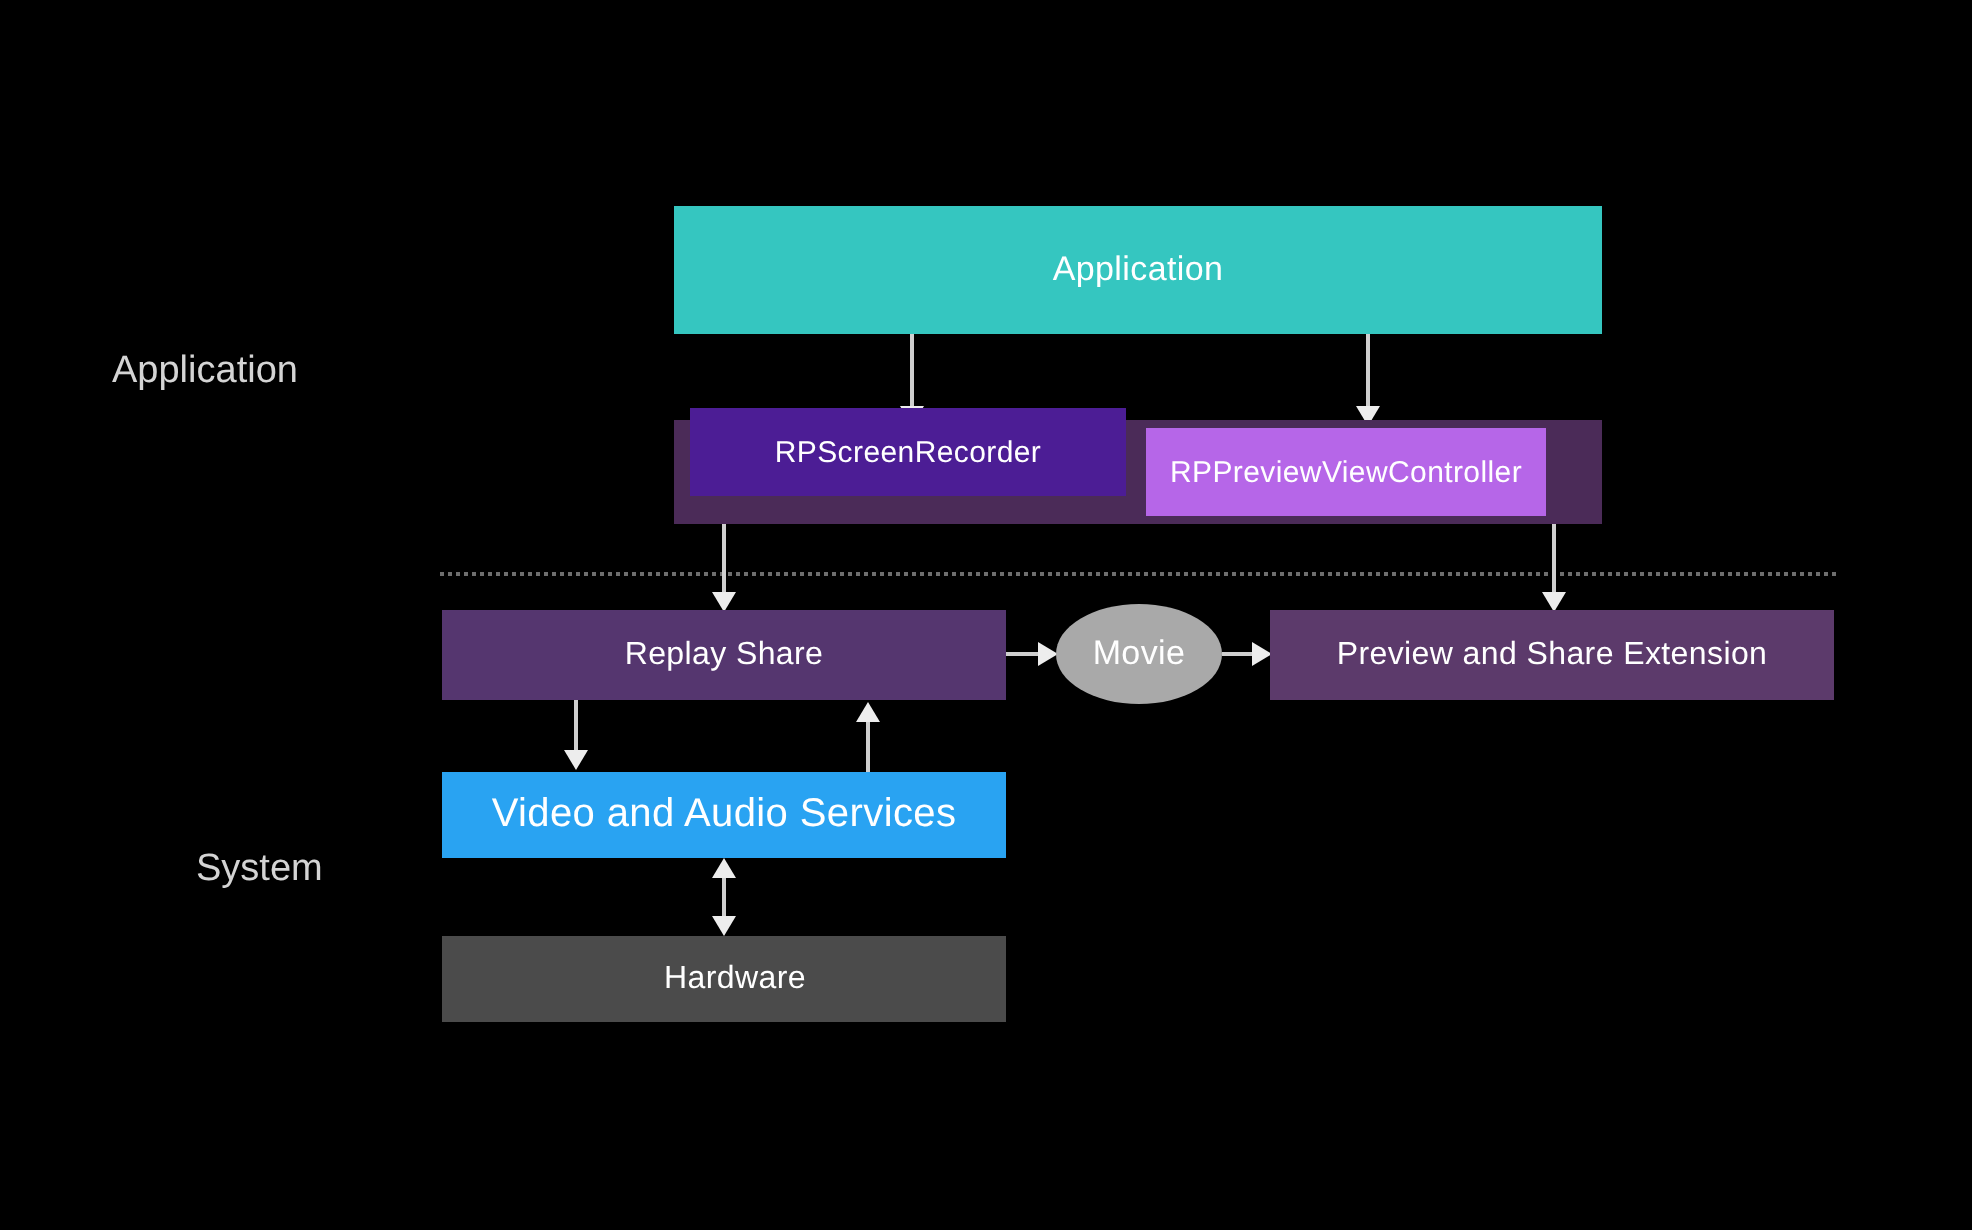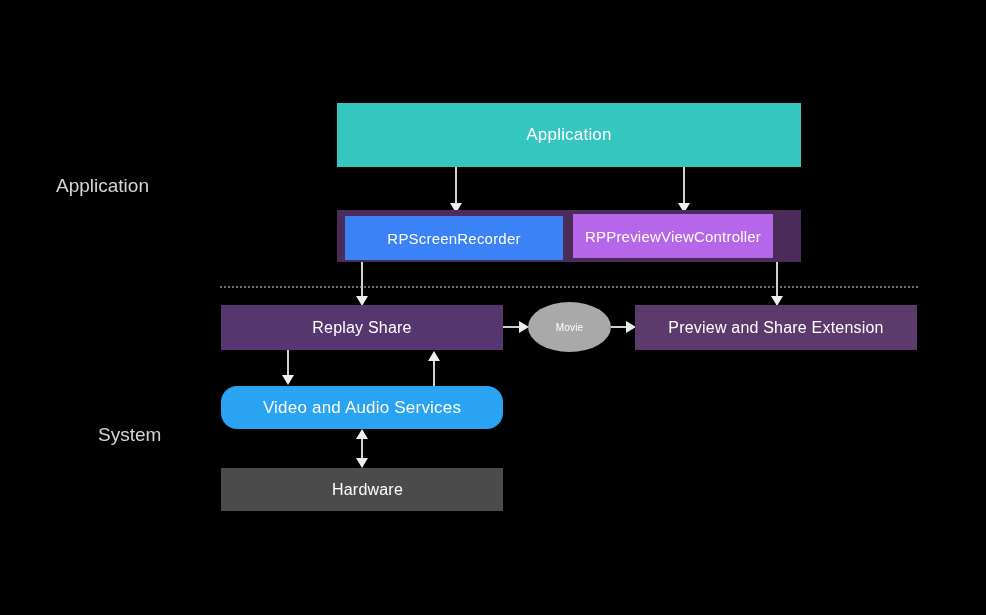--- a/index.html
+++ b/index.html
@@ -39,23 +39,23 @@
   }
 
   .layer-frame {
     position: absolute;
     left: 337px; top: 210px;
     width: 464px; height: 52px;
     background: #4b2b58;
     box-sizing: border-box;
   }
   .node-rpscreenrecorder {
-    left: 345px; top: 216px;
+    left: 345px; top: 204px;
     width: 218px; height: 44px;
-    background: #3b82f6;
+    background: #4c1d95;
     font-size: 15px;
   }
   .node-rppreviewviewcontroller {
     left: 573px; top: 214px;
     width: 200px; height: 44px;
     background: #b666e8;
     font-size: 15px;
   }
 
   .node-replaydaemon {
@@ -68,37 +68,36 @@
     left: 635px; top: 305px;
     width: 282px; height: 45px;
     background: #5c3a6b;
     font-size: 16px;
     text-align: center;
   }
   .node-videoaudio {
     left: 221px; top: 386px;
     width: 282px; height: 43px;
     background: #29a3f2;
-    font-size: 17px;
-    border-radius: 16px;
+    font-size: 20px;
   }
   .node-hardware {
     left: 221px; top: 468px;
     width: 282px; height: 43px;
     background: #4b4b4b;
     font-size: 16px;
     padding-left: 11px;
   }
 
   .node-movie {
     left: 528px; top: 302px;
     width: 83px; height: 50px;
     background: #a9a9a9;
     border-radius: 50%;
-    font-size: 10px;
+    font-size: 17px;
     color: #ffffff;
   }
 
   
   .side-label {
     position: absolute;
     color: #d4d4d4;
     font-size: 19px;
     white-space: nowrap;
   }

